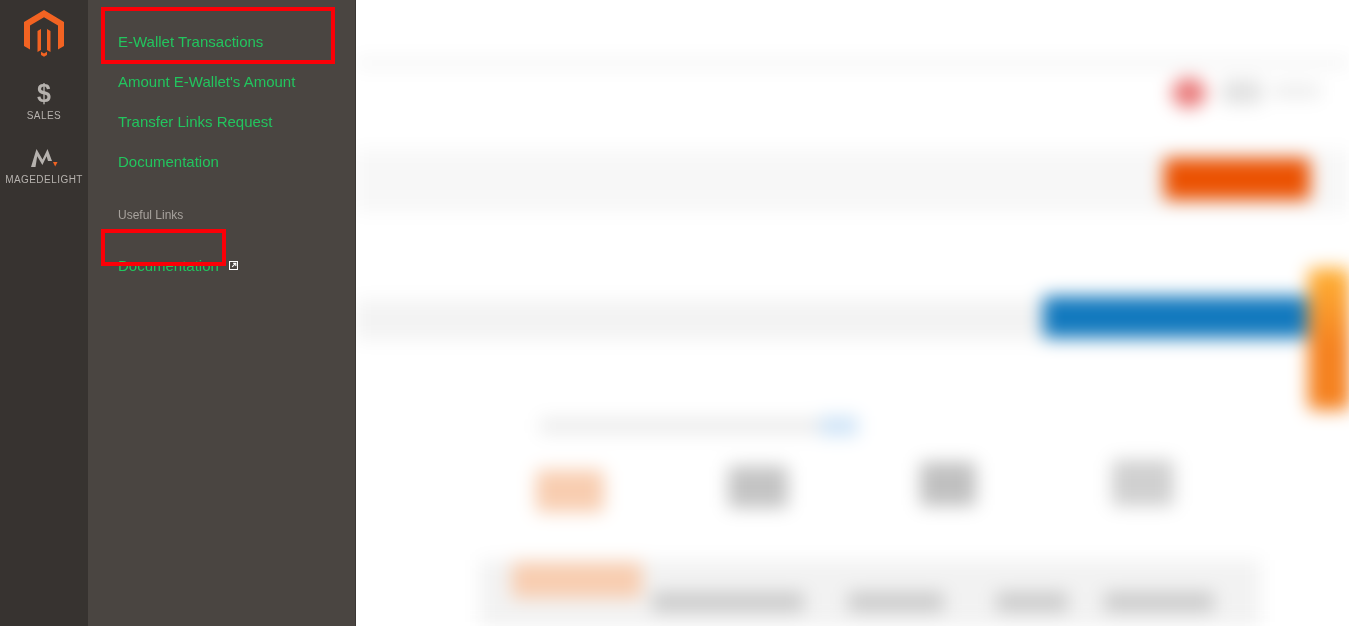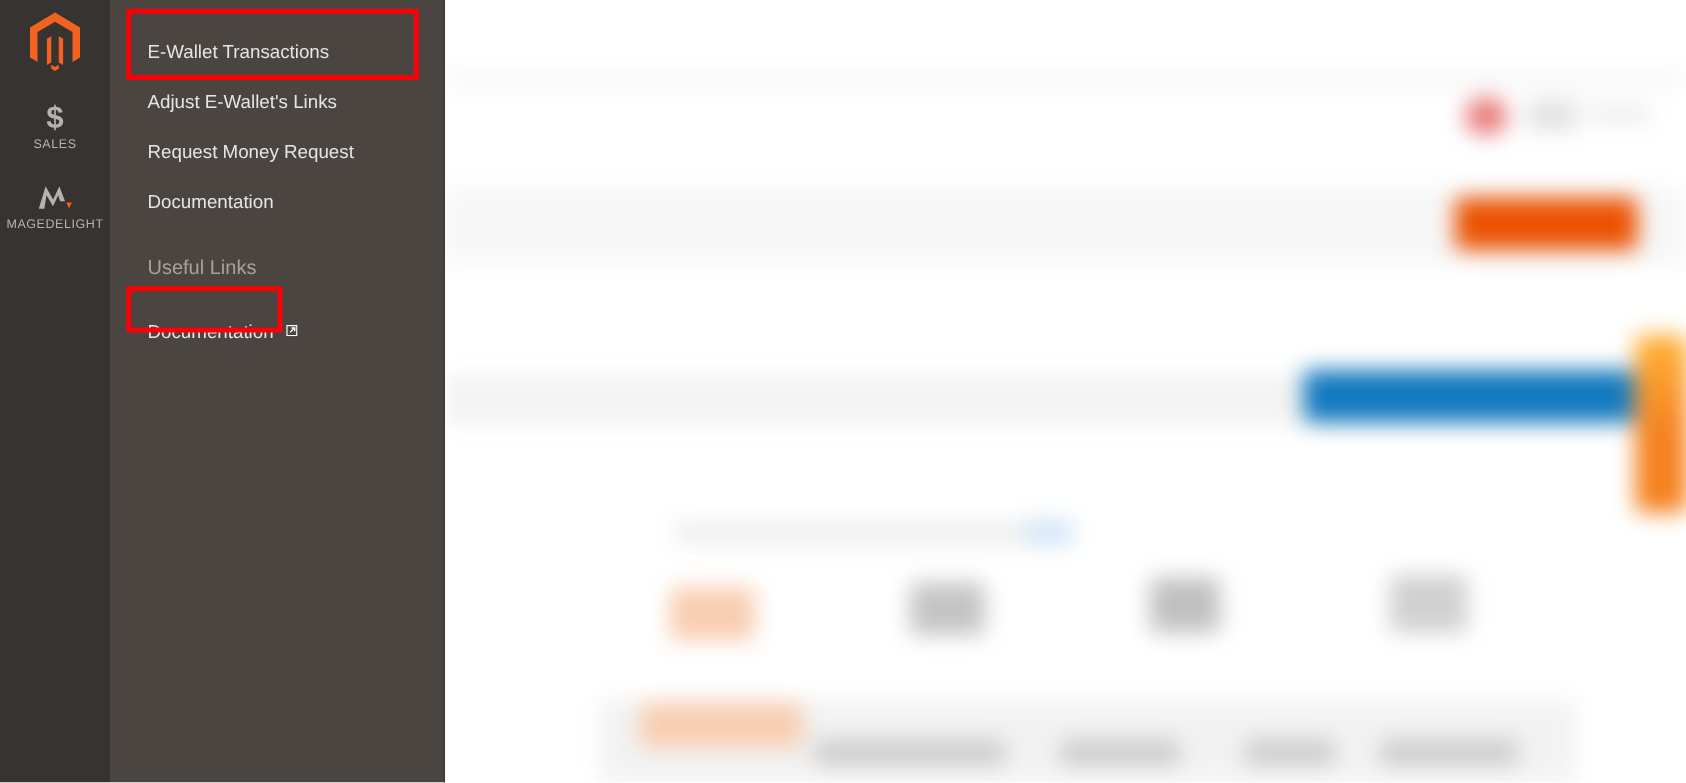--- a/index.html
+++ b/index.html
@@ -77,25 +77,25 @@
   .submenu-head-title {
     font-size: 21px; color: #ffffff; font-weight: bold; letter-spacing: .2px;
     margin-left: 11px; flex: 1;
   }
   .back-arrow { width: 26px; height: 26px; display:flex; align-items:center; justify-content:center; cursor:pointer; }
   .wallet-ico { width: 24px; height: 24px; display:block; }
 
   .submenu-list { padding-top: 22px; }
   .submenu-item {
     display: block; padding: 9px 30px 9px 30px;
-    font-size: 15px; color: #e5e5e5; cursor: pointer;
+    font-size: 15px; color: #22c55e; cursor: pointer;
     line-height: 22px;
   }
   .submenu-item.heading {
-    color: #a7a29d; font-size: 16px; cursor: default; padding-top: 22px; padding-bottom: 6px;
+    color: #a7a29d; font-size: 12px; cursor: default; padding-top: 22px; padding-bottom: 6px;
   }
   .submenu-item.link { padding-top: 22px; }
   .ext-ico { display:inline-block; margin-left: 6px; vertical-align: 1px; }
 
   
   .redbox {
     position: absolute; border: 4px solid #fb0007; z-index: 40;
     pointer-events: none;
   }
 </style>
@@ -166,24 +166,24 @@
   </div>
 
   <div class="submenu">
 
 
     <div class="submenu-list">
       <div class="submenu-item">
         <span>E-Wallet Transactions</span>
       </div>
       <div class="submenu-item">
-        <span>Adjust E-Wallet's Links</span>
-      </div>
-      <div class="submenu-item">
-        <span>Request Money Request</span>
+        <span>Amount E-Wallet's Amount</span>
+      </div>
+      <div class="submenu-item">
+        <span>Transfer Links Request</span>
       </div>
       <div class="submenu-item">
         <span>Documentation</span>
       </div>
       <div class="submenu-item heading">
         <span>Useful Links</span>
       </div>
       <div class="submenu-item link">
         <span>Documentation</span>
         <span class="ext-ico">

